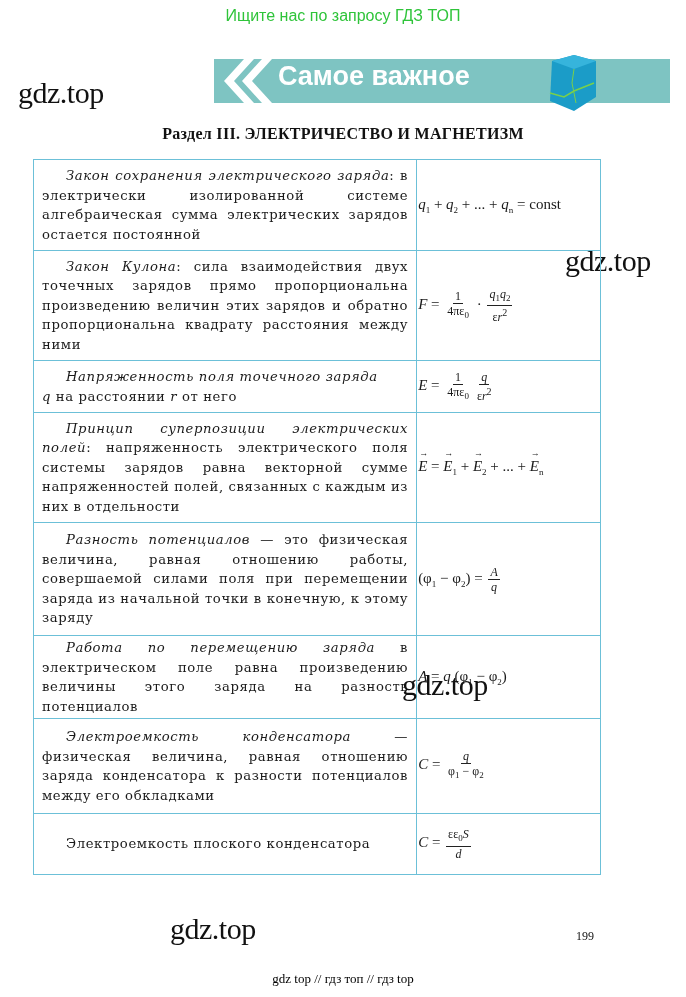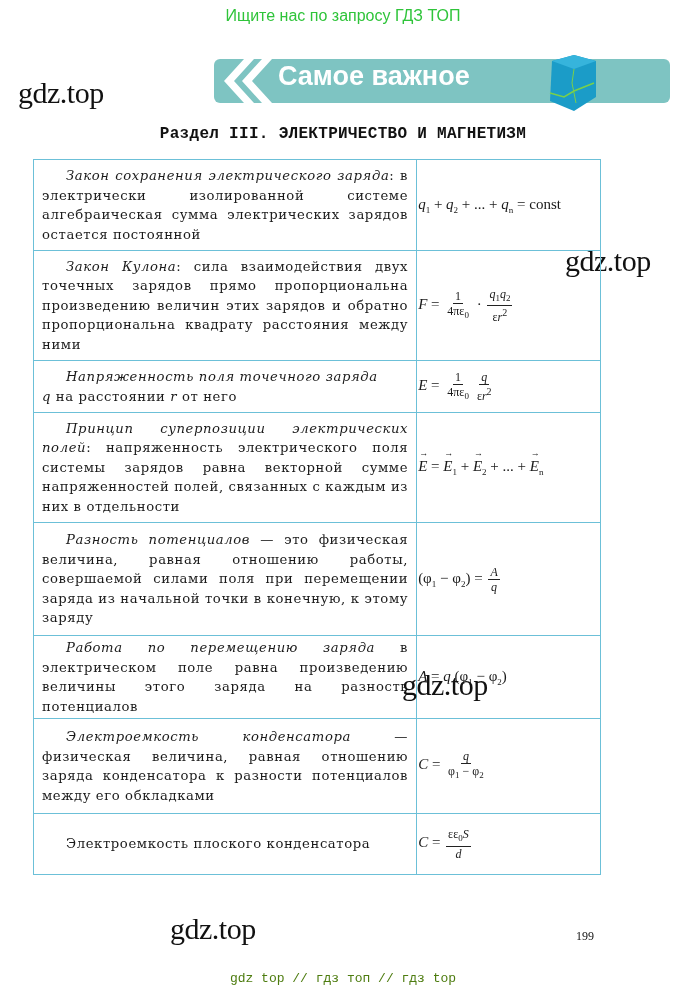--- a/index.html
+++ b/index.html
@@ -1,37 +1,37 @@
 <!DOCTYPE html>
 <html><head>
 <meta charset="utf-8">
 <style>
   html, body { margin:0; padding:0; }
   body { width:686px; height:997px; background:#ffffff; position:relative; overflow:hidden; font-family:"DejaVu Serif", serif; color:#1a1a1a; }
   .top-ad { position:absolute; top:7px; left:0; width:686px; text-align:center; font-family:"Liberation Sans", sans-serif; font-size:16px; color:#2fc43a; }
   .wm { position:absolute; font-family:Liberation Serif, serif; color:#111; font-size:30px; letter-spacing:-0.5px; }
-  .banner { position:absolute; left:214px; top:59px; width:456px; height:44px; background:#7ec4c2;border-radius:6px; }
+  .banner { position:absolute; left:214px; top:59px; width:456px; height:44px; background:#7ec4c2; }
   .chev { position:absolute; left:8px; top:0; height:44px; }
   .banner-title { position:absolute; left:64px; top:2px; font-family:"Liberation Sans", sans-serif; font-weight:bold; font-size:27px; color:#ffffff; }
   .cube { position:absolute; left:330px; top:-6px; }
-  .section-title { position:absolute; top:125px; left:0; width:686px; text-align:center; font-family:Liberation Mono, monospace; font-weight:bold; font-size:16px; letter-spacing:0.3px; color:#111; }
+  .section-title { position:absolute; top:125px; left:0; width:686px; text-align:center; font-family:Liberation Serif, serif; font-weight:bold; font-size:16px; letter-spacing:0.3px; color:#111; }
   table.rules { position:absolute; left:33px; top:159px; width:568px; border-collapse:collapse; }
   table.rules td { border:1.5px solid #6cc0d8; vertical-align:middle; }
   td.desc { width:356px; padding:2px 8px 2px 8px; font-size:13.2px; line-height:19.5px; text-align:justify; letter-spacing:0.6px; }
   td.desc .ind { display:inline-block; width:24px; }
   td.desc i { font-style:italic; }
   td.formula { width:176px; text-align:left; font-family:"Liberation Serif", serif; font-size:15px; }
   .frac { display:inline-flex; flex-direction:column; vertical-align:middle; align-items:center; margin:0 2px; font-size:12px; line-height:14px; }
   .frac .num { padding:0 2px; border-bottom:1px solid #222; }
   .frac .den { padding:0 2px; }
   .vec { position:relative; display:inline-block; }
   .vec::before { content:"\2192"; position:absolute; top:-10px; left:1px; font-size:9px; font-style:normal; }
   sub { font-size:9px; }
   .page-num { position:absolute; left:576px; top:929px; font-family:Liberation Serif, serif; font-size:12px; color:#111; }
-  .bottom-links { position:absolute; top:971px; left:0; width:686px; text-align:center; font-family:Liberation Mono, monospace; font-size:13px; color:#4d7c0f; }
+  .bottom-links { position:absolute; top:971px; left:0; width:686px; text-align:center; font-family:Liberation Serif, serif; font-size:13px; color:#000000; }
 </style>
 </head>
 <body>
 
 <div class="top-ad">Ищите нас по запросу ГДЗ ТОП</div>
 
 <div class="wm" style="left:18px;top:76px;">gdz.top</div>
 <div class="wm" style="left:565px;top:244px;">gdz.top</div>
 <div class="wm" style="left:402px;top:668px;z-index:5;">gdz.top</div>
 <div class="wm" style="left:170px;top:912px;">gdz.top</div>

